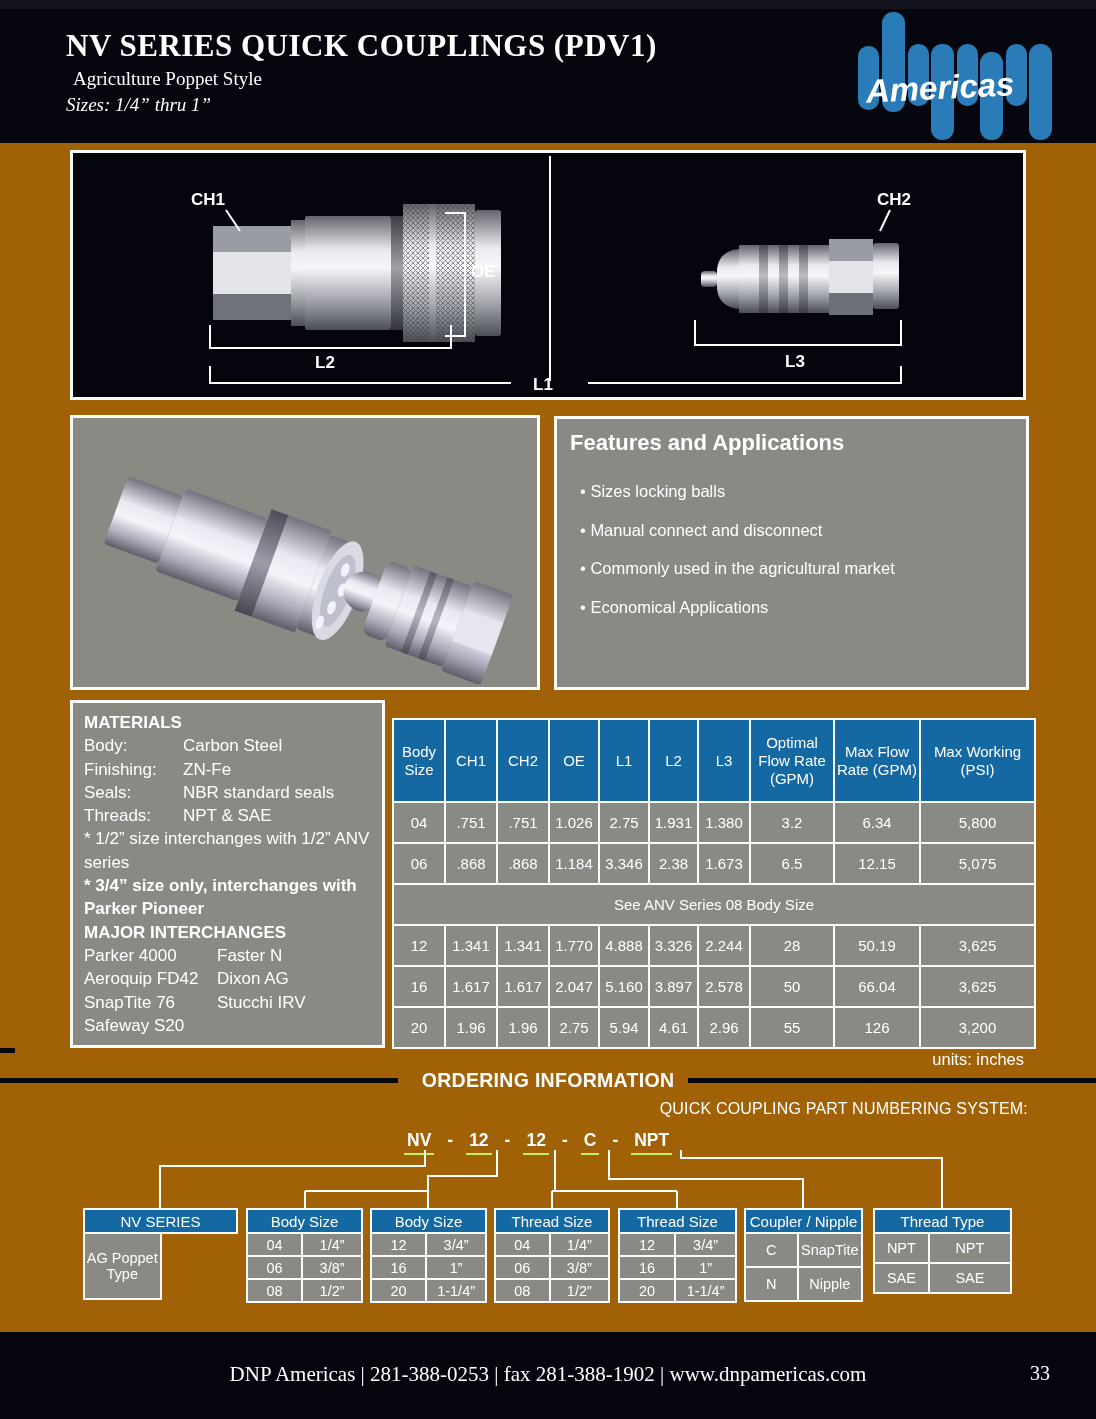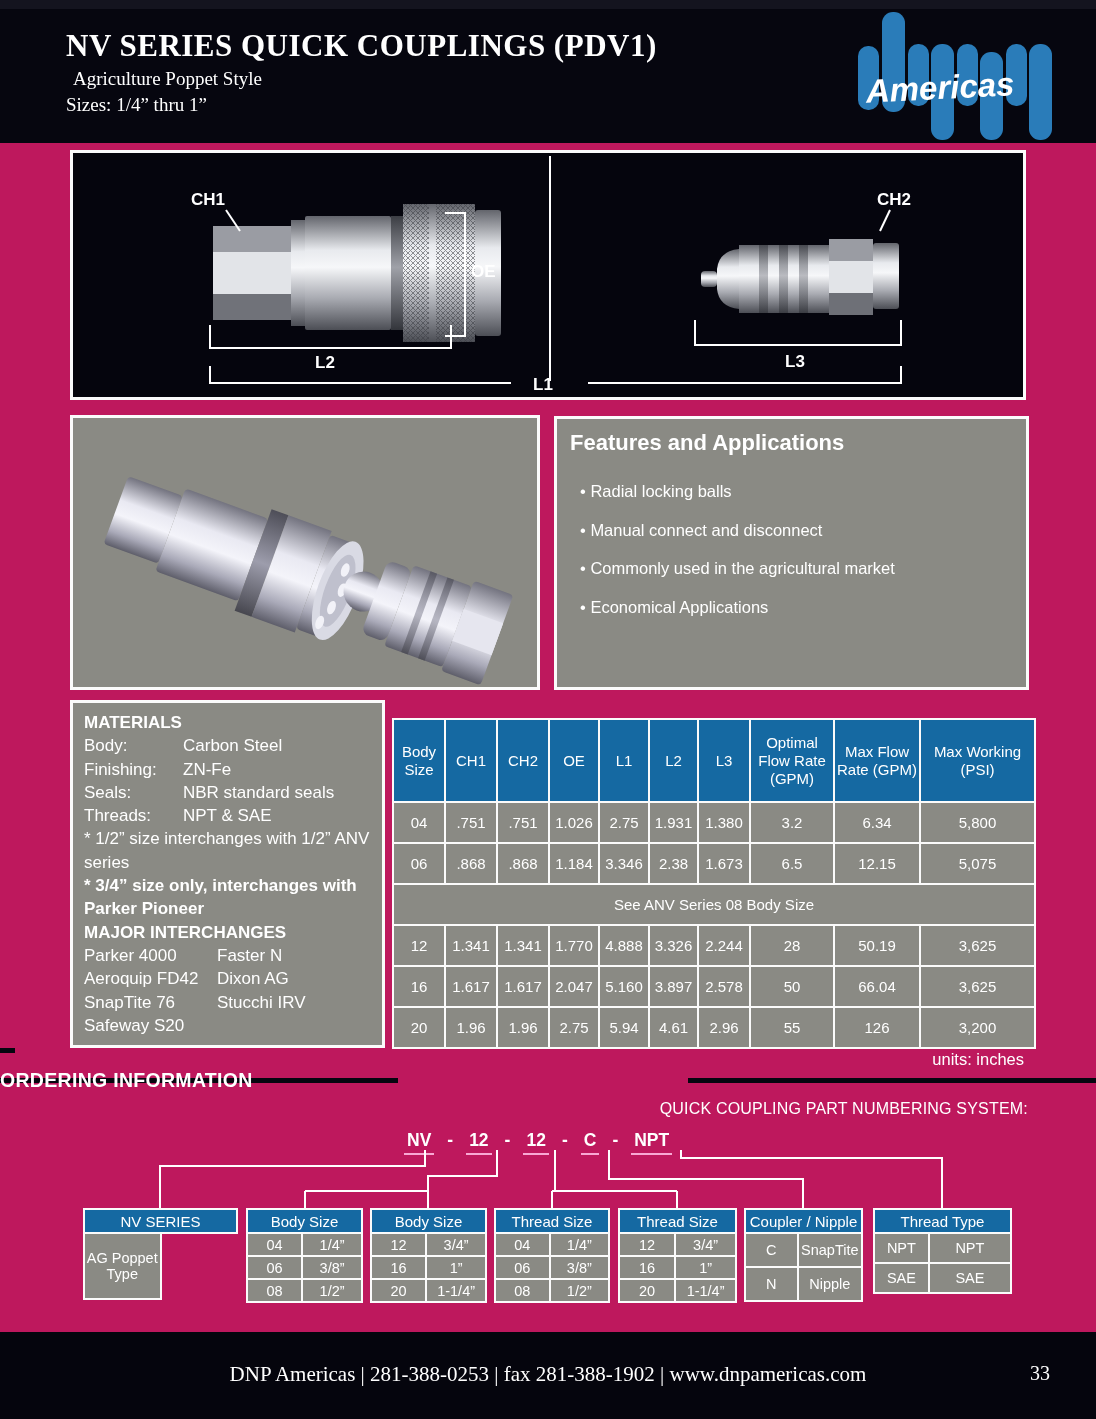--- a/index.html
+++ b/index.html
@@ -1,26 +1,26 @@
 <!DOCTYPE html>
 <html><head>
 <meta charset="utf-8">
 <style>
   html,body{margin:0;padding:0;background:#555;}
-  .page{position:relative;width:1096px;height:1419px;background:#be185d;overflow:hidden;
+  .page{position:relative;width:1096px;height:1419px;background:#a16207;overflow:hidden;
         font-family:"Liberation Sans",sans-serif;}
   .abs{position:absolute;}
 
   
   .hdr{position:absolute;left:0;top:0;width:1096px;height:143px;background:#06060f;}
   .hdr-strip{position:absolute;left:0;top:0;width:1096px;height:9px;background:#14141f;}
   .hdr-title{position:absolute;left:66px;top:28px;color:#fff;font-family:"Liberation Serif",serif;
              font-weight:bold;font-size:31px;letter-spacing:.5px;}
   .hdr-sub1{position:absolute;left:73px;top:68px;color:#fff;font-family:"Liberation Serif",serif;font-size:19px;}
-  .hdr-sub2{position:absolute;left:66px;top:94px;color:#fff;font-family:"Liberation Serif",serif;font-size:19px;}
+  .hdr-sub2{position:absolute;left:66px;top:94px;color:#fff;font-family:"Liberation Serif",serif;font-size:19px;font-style:italic;}
 
   
   .panel{position:absolute;border:3px solid #fbfbfb;box-sizing:border-box;}
   .p-top{left:70px;top:150px;width:956px;height:250px;background:#05050d;}
   .p-photo{left:70px;top:415px;width:470px;height:275px;background:#8a8a84;}
   .p-feat{left:554px;top:416px;width:475px;height:274px;background:#8a8a84;color:#fff;}
   .feat-title{margin:11px 0 0 13px;font-size:22px;font-weight:bold;}
   .feat-list{margin:26px 0 0 13px;padding:0;list-style:none;}
   .feat-list li{font-size:16.5px;margin:0 0 19.5px 10px;}
   .feat-list li::before{content:"• ";}
@@ -39,25 +39,25 @@
   table.dim{position:absolute;left:392px;top:718px;border-collapse:collapse;table-layout:fixed;width:642px;}
   table.dim th,table.dim td{border:2px solid #fbfbfb;color:#fff;text-align:center;vertical-align:middle;
        font-weight:normal;font-size:15px;padding:0 2px;}
   table.dim th{background:#1569a2;height:81px;line-height:18px;}
   table.dim td{height:39px;background:#8a8a84;}
   .units{left:820px;top:1050px;width:204px;text-align:right;color:#fff;font-size:16.5px;}
 
   
   .dash-l{left:0;top:1048px;width:15px;height:5px;background:#06060f;}
   .obar{position:absolute;top:1078px;height:5px;background:#06060f;}
-  .ord-title{left:0;top:1069px;width:1096px;text-align:left;color:#fff;font-weight:bold;
+  .ord-title{left:0;top:1069px;width:1096px;text-align:center;color:#fff;font-weight:bold;
              font-size:19.5px;letter-spacing:.3px;}
   .ord-sub{left:0;top:1100px;width:1028px;text-align:right;color:#fff;font-size:16px;letter-spacing:.2px;}
   .pn{left:404px;top:1130px;display:flex;gap:13px;color:#fff;font-weight:bold;font-size:17.5px;}
-  .pn .seg{border-bottom:2px solid #f9a8d4;padding:0 3px 2px 3px;}
+  .pn .seg{border-bottom:2px solid #bef264;padding:0 3px 2px 3px;}
   table.obox{position:absolute;border-collapse:collapse;table-layout:fixed;}
   table.obox th{background:#1569a2;color:#fff;font-size:15px;font-weight:normal;height:22px;
                 border:2px solid #fbfbfb;padding:0;}
   table.obox td{border:2px solid #fbfbfb;color:#fff;font-size:14.5px;text-align:center;
                 vertical-align:middle;padding:0;background:#8a8a84;}
   .r21 td{height:21px;} .r32 td{height:32px;} .r28 td{height:28px;}
 
   
   .foot{left:0;top:1332px;width:1096px;height:87px;background:#05050d;}
   .foot-txt{position:absolute;left:0;top:30px;width:1096px;text-align:center;color:#fff;
@@ -197,21 +197,21 @@
         <rect x="92" y="0" width="7" height="86" fill="url(#renD)" opacity=".7"></rect>
         <rect x="118" y="-6" width="42" height="96" rx="4" fill="url(#ren)"></rect>
         <rect x="118" y="24" width="42" height="34" fill="#e6e6ef"></rect>
       </g>
     </svg>
   </div>
 
   <div class="panel p-feat">
     <div class="feat-title">Features and Applications</div>
     <ul class="feat-list">
-      <li>Radial locking balls</li>
+      <li>Sizes locking balls</li>
       <li>Manual connect and disconnect</li>
       <li>Commonly used in the agricultural market</li>
       <li>Economical Applications</li>
     </ul>
   </div>
 
   <div class="abs mat">
     <div><b>MATERIALS</b></div>
     <div class="spec">
       <span class="lb">Body:</span>

